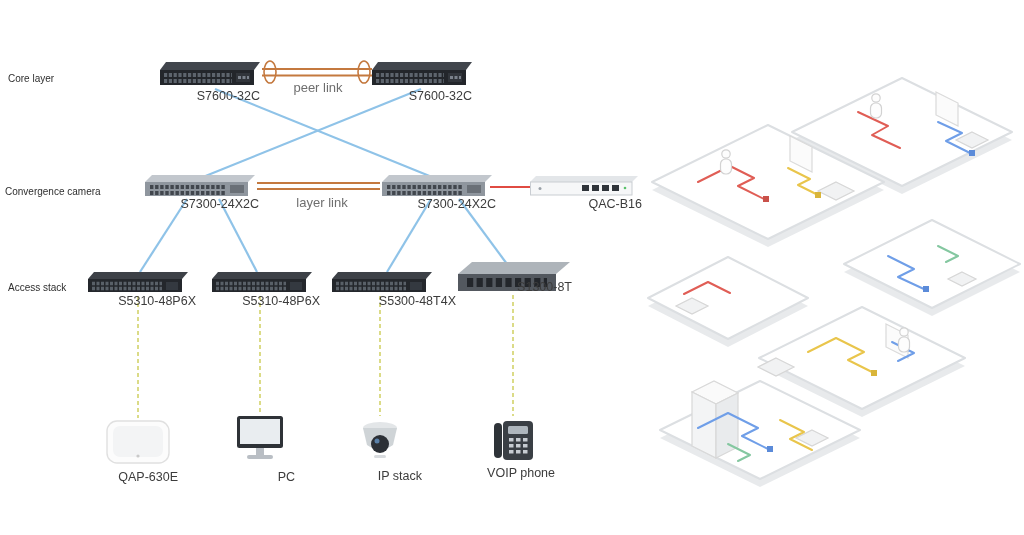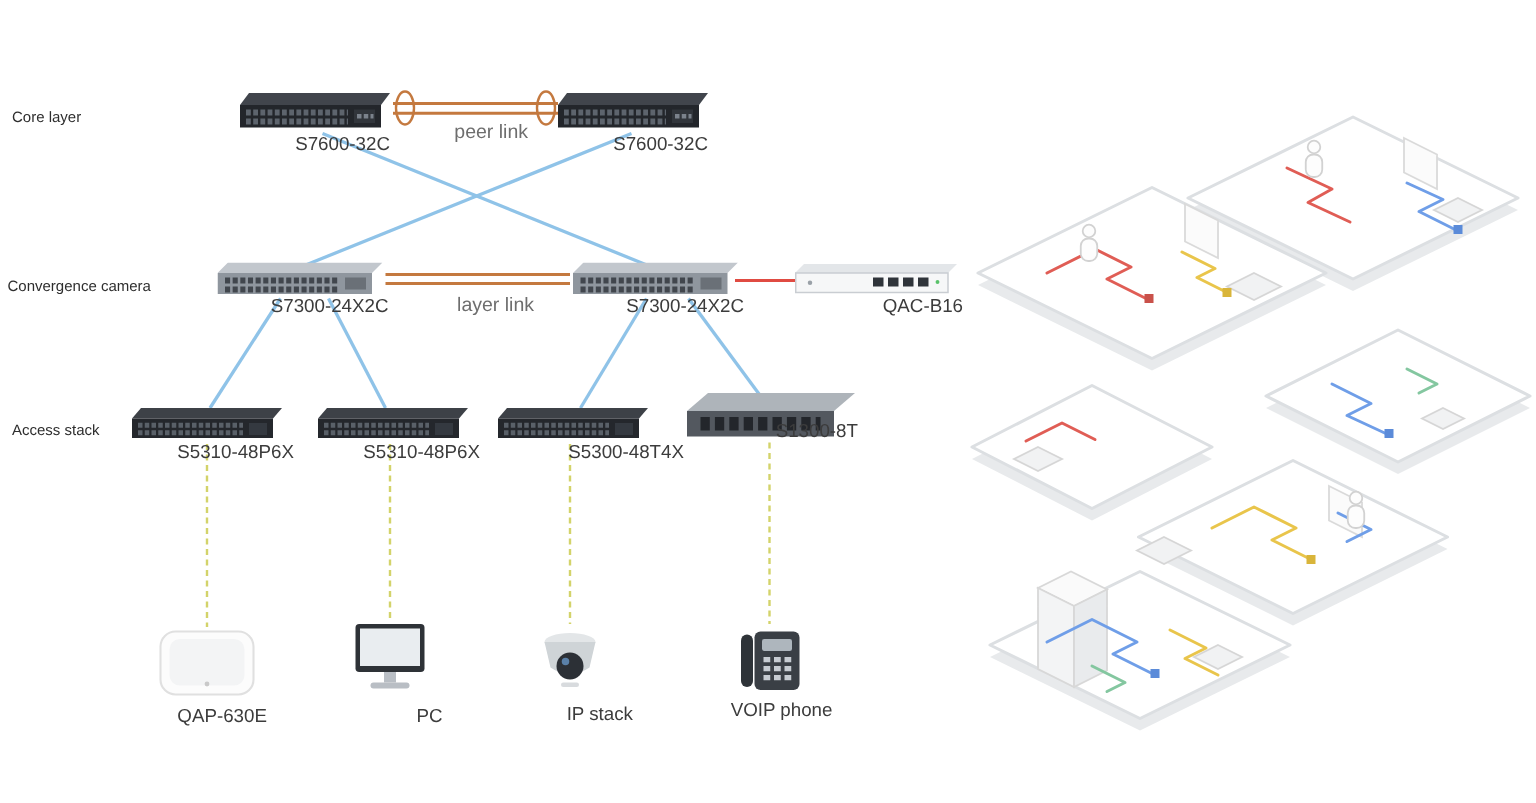--- a/index.html
+++ b/index.html
@@ -1,21 +1,21 @@
 <!DOCTYPE html>
 <html><head>
 <meta charset="utf-8">
 <style>
   html,body{margin:0;padding:0;background:#ffffff;}
   #stage{position:relative;width:1024px;height:535px;background:#ffffff;overflow:hidden;
          font-family:"Liberation Sans",sans-serif;}
   .device{position:absolute;}
   .dev-label{position:absolute;font-size:12.5px;color:#3c3c3c;text-align:right;}
   .layer-label{position:absolute;font-size:10px;color:#2e2e2e;}
-  .link-label{position:absolute;font-size:13px;color:#6e6e6e;text-align:right;}
+  .link-label{position:absolute;font-size:13px;color:#6e6e6e;text-align:center;}
   svg{display:block;}
 </style>
 </head>
 <body>
 
 <div id="stage">
 
   <svg width="1024" height="535" viewBox="0 0 1024 535" style="position:absolute;left:0;top:0">
     <g stroke="#8fc3e8" stroke-width="2.2">
       <line x1="215" y1="89" x2="432" y2="177"></line>

